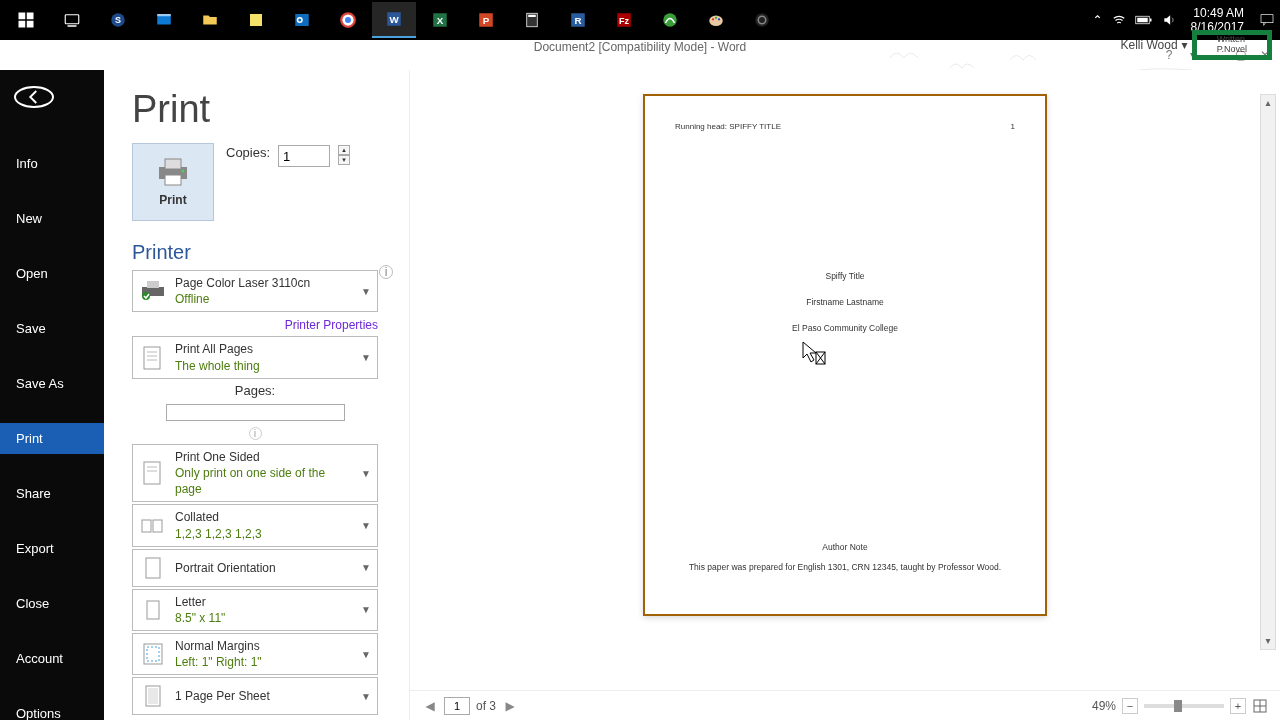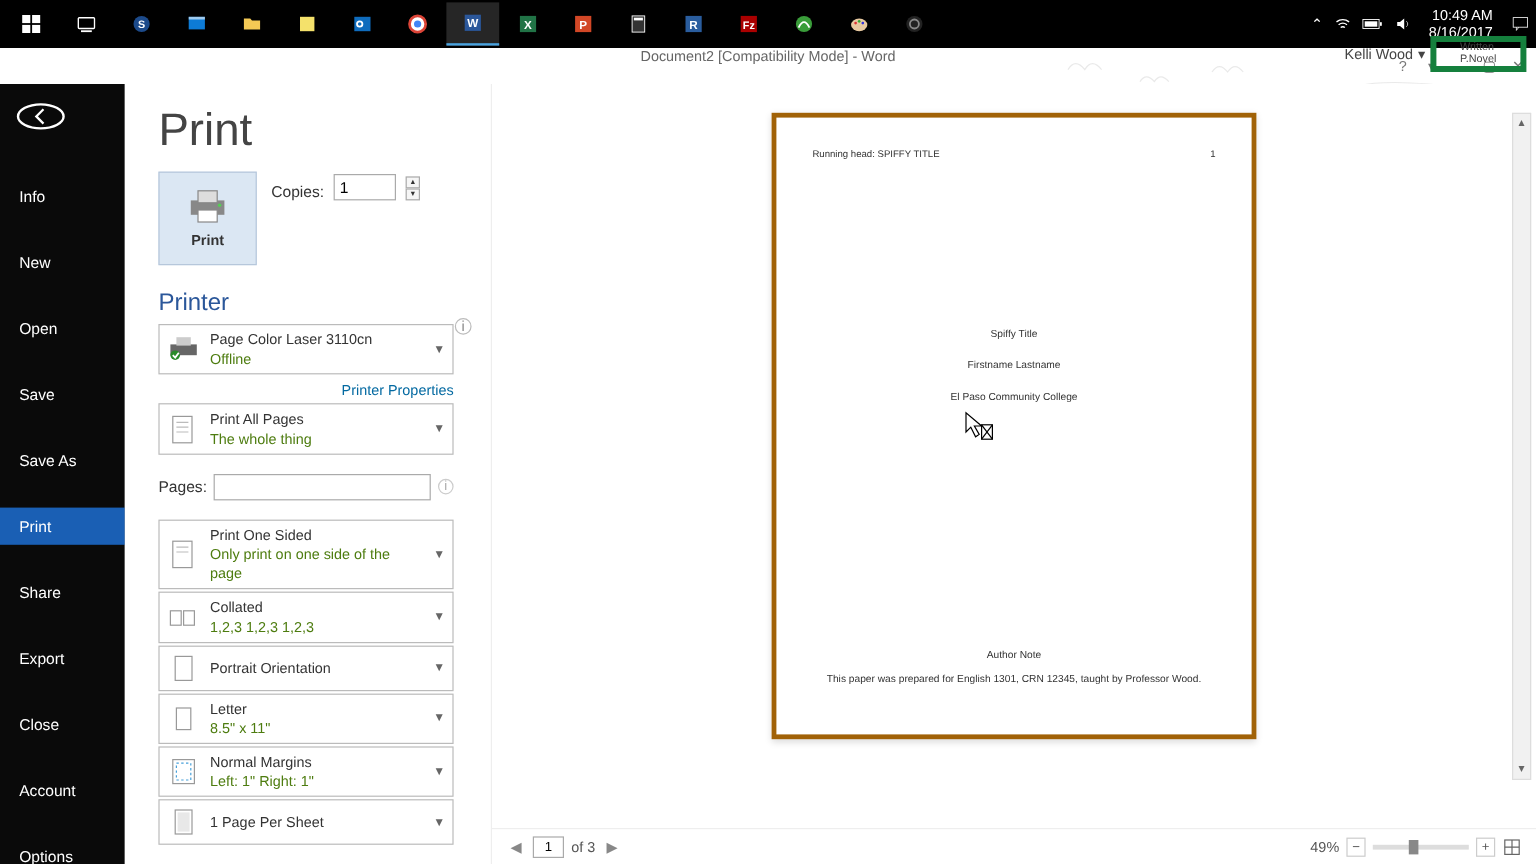--- a/index.html
+++ b/index.html
@@ -31,45 +31,45 @@
 .bs-item { padding: 8px 16px; font-size: 13px; cursor: pointer; margin-top: 24px; }
 .bs-item.selected { background: #1a5fb4; }
 .bs-spacer { height: 20px; }
 
 
 .printpane { width: 306px; background: #fff; padding: 18px 0 0 28px; border-right: 1px solid #eee; position: relative; }
 .print-title { font-size: 38px; font-weight: 300; color: #444; margin-bottom: 12px; }
 .print-row1 { display: flex; align-items: flex-start; gap: 12px; }
 .bigprint { width: 82px; height: 78px; background: #dbe7f3; border: 1px solid #b6c7db; display: flex; flex-direction: column; align-items: center; justify-content: center; gap: 6px; cursor: pointer; }
 .bigprint-label { font-size: 12px; font-weight: 600; color: #333; }
-.copies-wrap { display: flex; align-items: flex-end; gap: 8px; font-size: 13px; color: #333; margin-top: 2px; }
+.copies-wrap { display: flex; align-items: flex-start; gap: 8px; font-size: 13px; color: #333; margin-top: 2px; }
 .copies-input { width: 52px; height: 22px; border: 1px solid #aaa; padding: 0 4px; font-size: 13px; }
 .spinner { width: 12px; display: flex; flex-direction: column; }
 .spinner div { width: 12px; height: 10px; border: 1px solid #aaa; font-size: 7px; line-height: 8px; text-align: center; cursor: pointer; background: #f6f6f6; }
 
 .sectitle { font-size: 20px; color: #2b579a; margin: 20px 0 6px 0; font-weight: 400; }
 .info-i { position: absolute; right: 16px; font-size: 12px; color: #888; border: 1px solid #bbb; border-radius: 50%; width: 14px; height: 14px; text-align: center; line-height: 12px; }
 
 .dd { width: 246px; border: 1px solid #bbb; background: #fff; display: flex; align-items: center; padding: 4px 6px; gap: 8px; cursor: pointer; margin-bottom: 2px; position: relative; }
 .dd .ddicon { width: 28px; height: 28px; display: flex; align-items: center; justify-content: center; flex-shrink: 0; }
 .dd .ddtext { flex: 1; display: flex; flex-direction: column; font-size: 12px; color: #333; line-height: 1.35; }
 .dd .ddtext .sub { color: #4d7c0f; }
 .dd .caret { color: #666; font-size: 10px; }
 .dd.single .ddtext { flex-direction: row; }
 
-.linkright { width: 246px; text-align: right; font-size: 12px; color: #0369a1; padding: 4px 0; cursor: pointer; }
-
-.pages-row { display: flex; align-items: center; gap: 6px; font-size: 13px; color: #333; width: 246px; margin: 16px 0; }
+.linkright { width: 246px; text-align: right; font-size: 12px; color: #6d28d9; padding: 4px 0; cursor: pointer; }
+
+.pages-row { display: flex; align-items: center; gap: 6px; font-size: 13px; color: #333; width: 246px; margin: 4px 0; flex-direction: column; }
 .pages-input { flex: 1; height: 22px; border: 1px solid #aaa; }
 .mini-i { font-size: 11px; color: #aaa; border: 1px solid #ccc; border-radius: 50%; width: 13px; height: 13px; text-align: center; line-height: 11px; }
 
 
 .preview { flex: 1; background: #fff; display: flex; flex-direction: column; position: relative; }
 .preview-body { flex: 1; display: flex; align-items: flex-start; justify-content: center; overflow: hidden; position: relative; padding-top: 24px; }
-.page { width: 404px; height: 522px; background: #fff; border: 4px solid #a16207; box-shadow: 0 2px 6px rgba(0,0,0,0.15); padding: 26px 30px; position: relative; font-family: "Times New Roman", serif; color: #333; }
+.page { width: 404px; height: 522px; background: #fff; border: 2px solid #a16207; box-shadow: 0 2px 6px rgba(0,0,0,0.15); padding: 26px 30px; position: relative; font-family: "Times New Roman", serif; color: #333; }
 .page .running { font-size: 8px; display: flex; justify-content: space-between; }
 .page .center { text-align: center; font-size: 8.5px; }
 .page .block1 { margin-top: 140px; }
 .page .block1 div { margin-bottom: 10px; margin-top: 16px; }
 .page .block2 { position: absolute; bottom: 42px; left: 30px; right: 30px; text-align: center; font-size: 8.5px; }
 .page .block2 .an { margin-bottom: 10px; }
 
 .cursor-wait { position: absolute; left: 156px; top: 244px; }
 
 .vscroll { position: absolute; right: 4px; top: 24px; bottom: 40px; width: 16px; background: #f1f1f1; border: 1px solid #ddd; }

